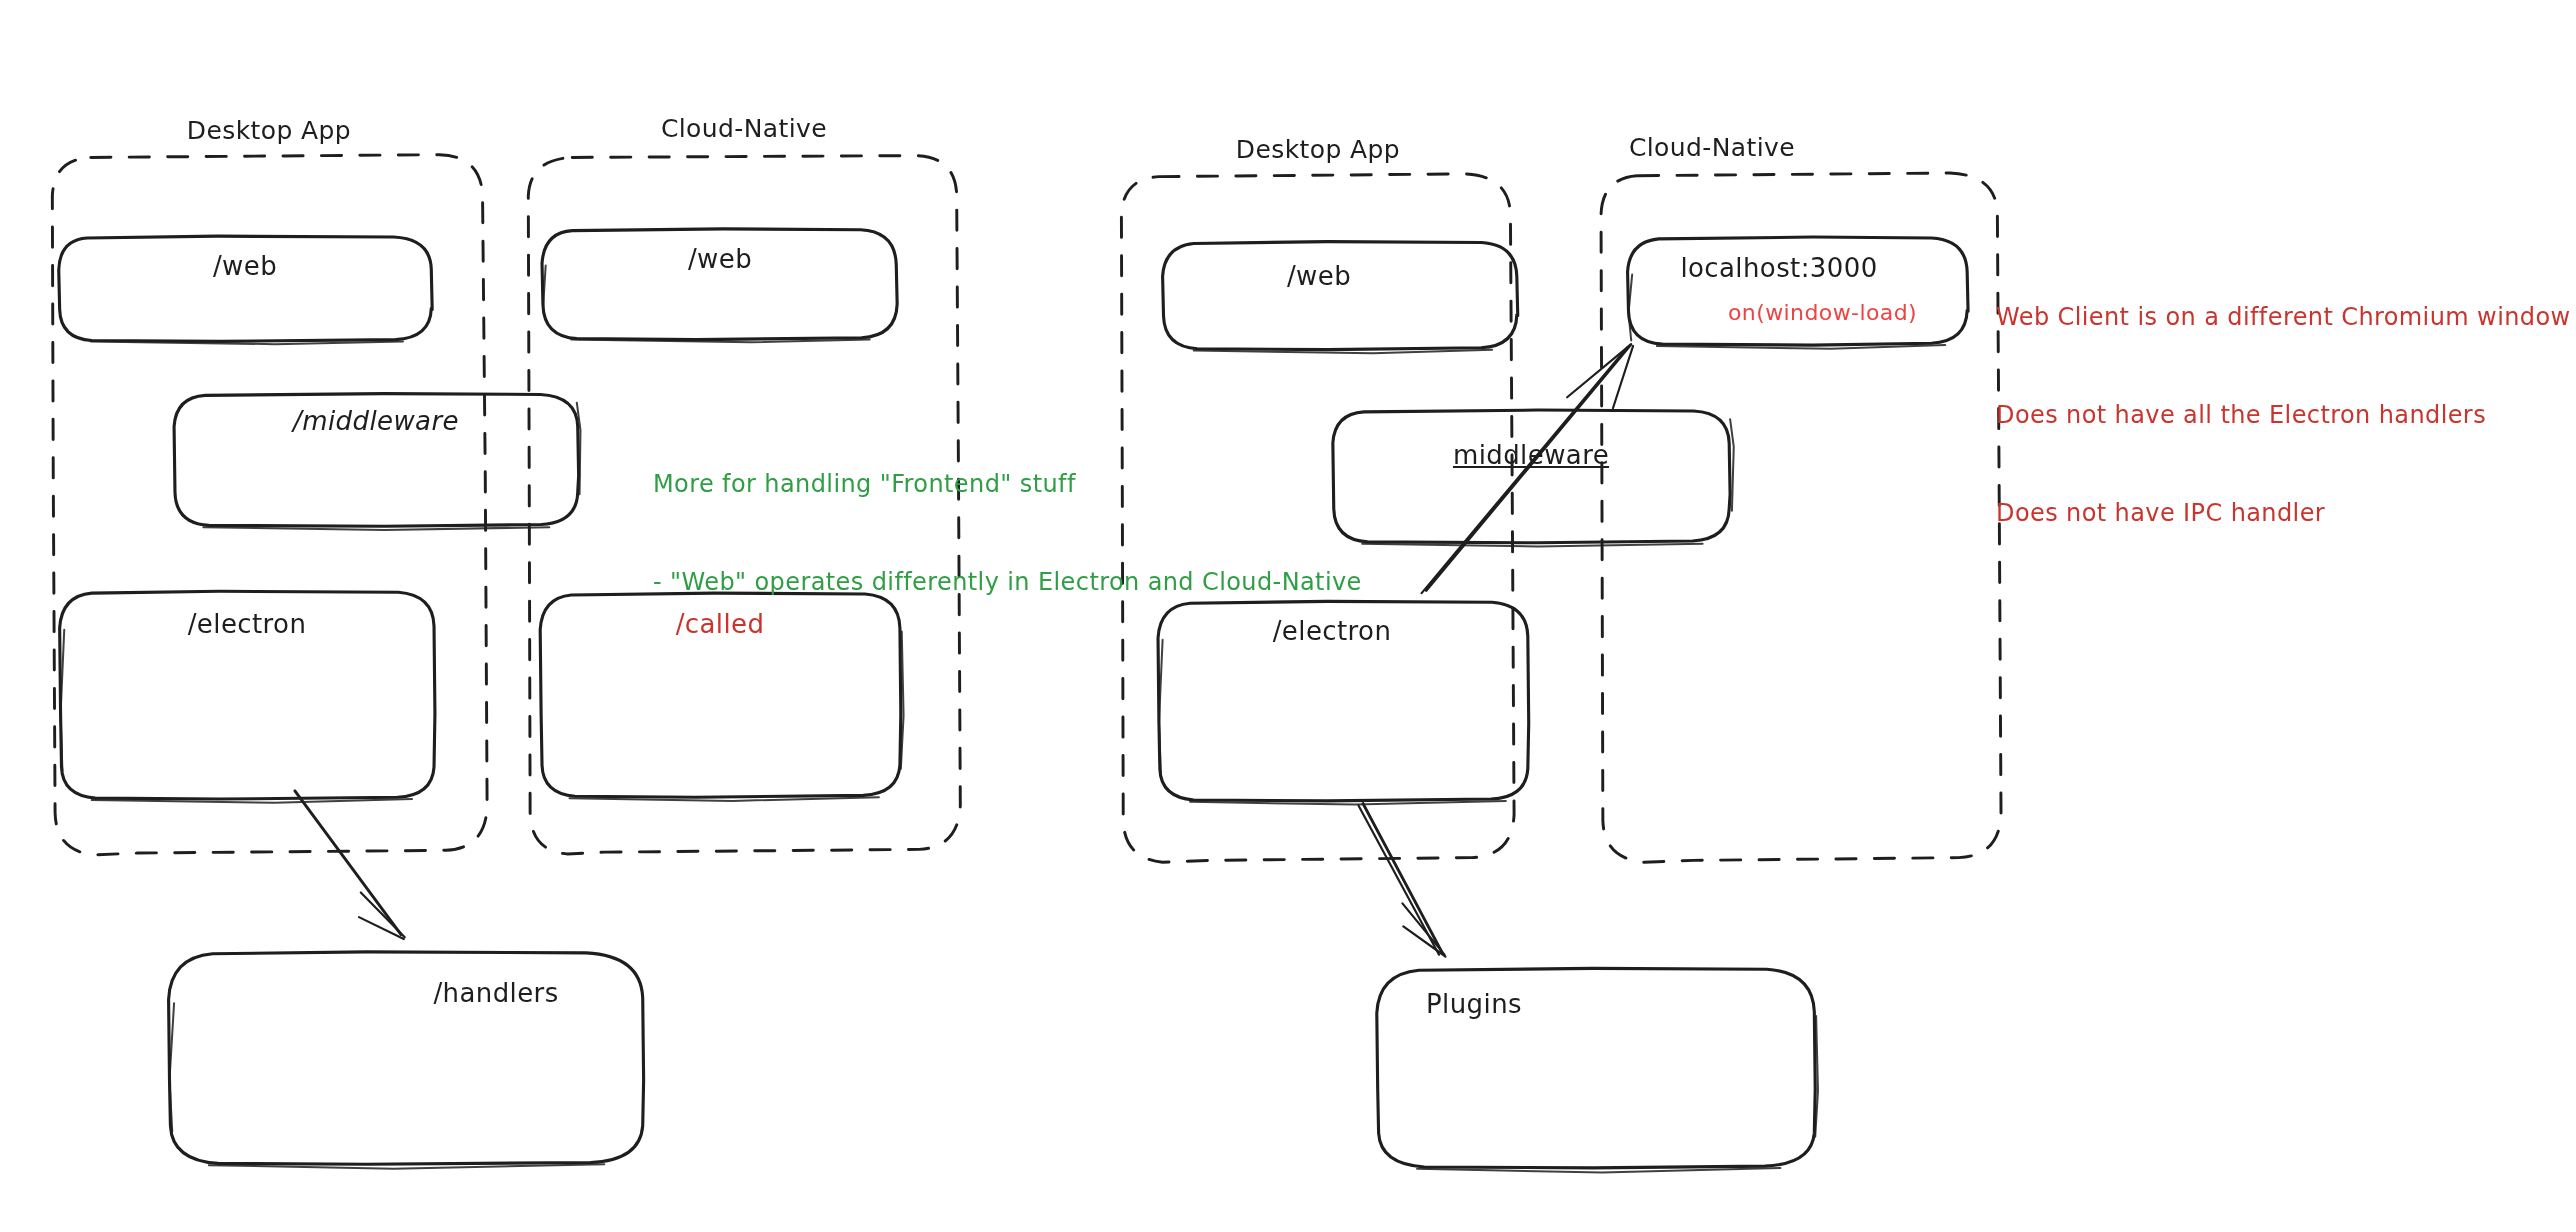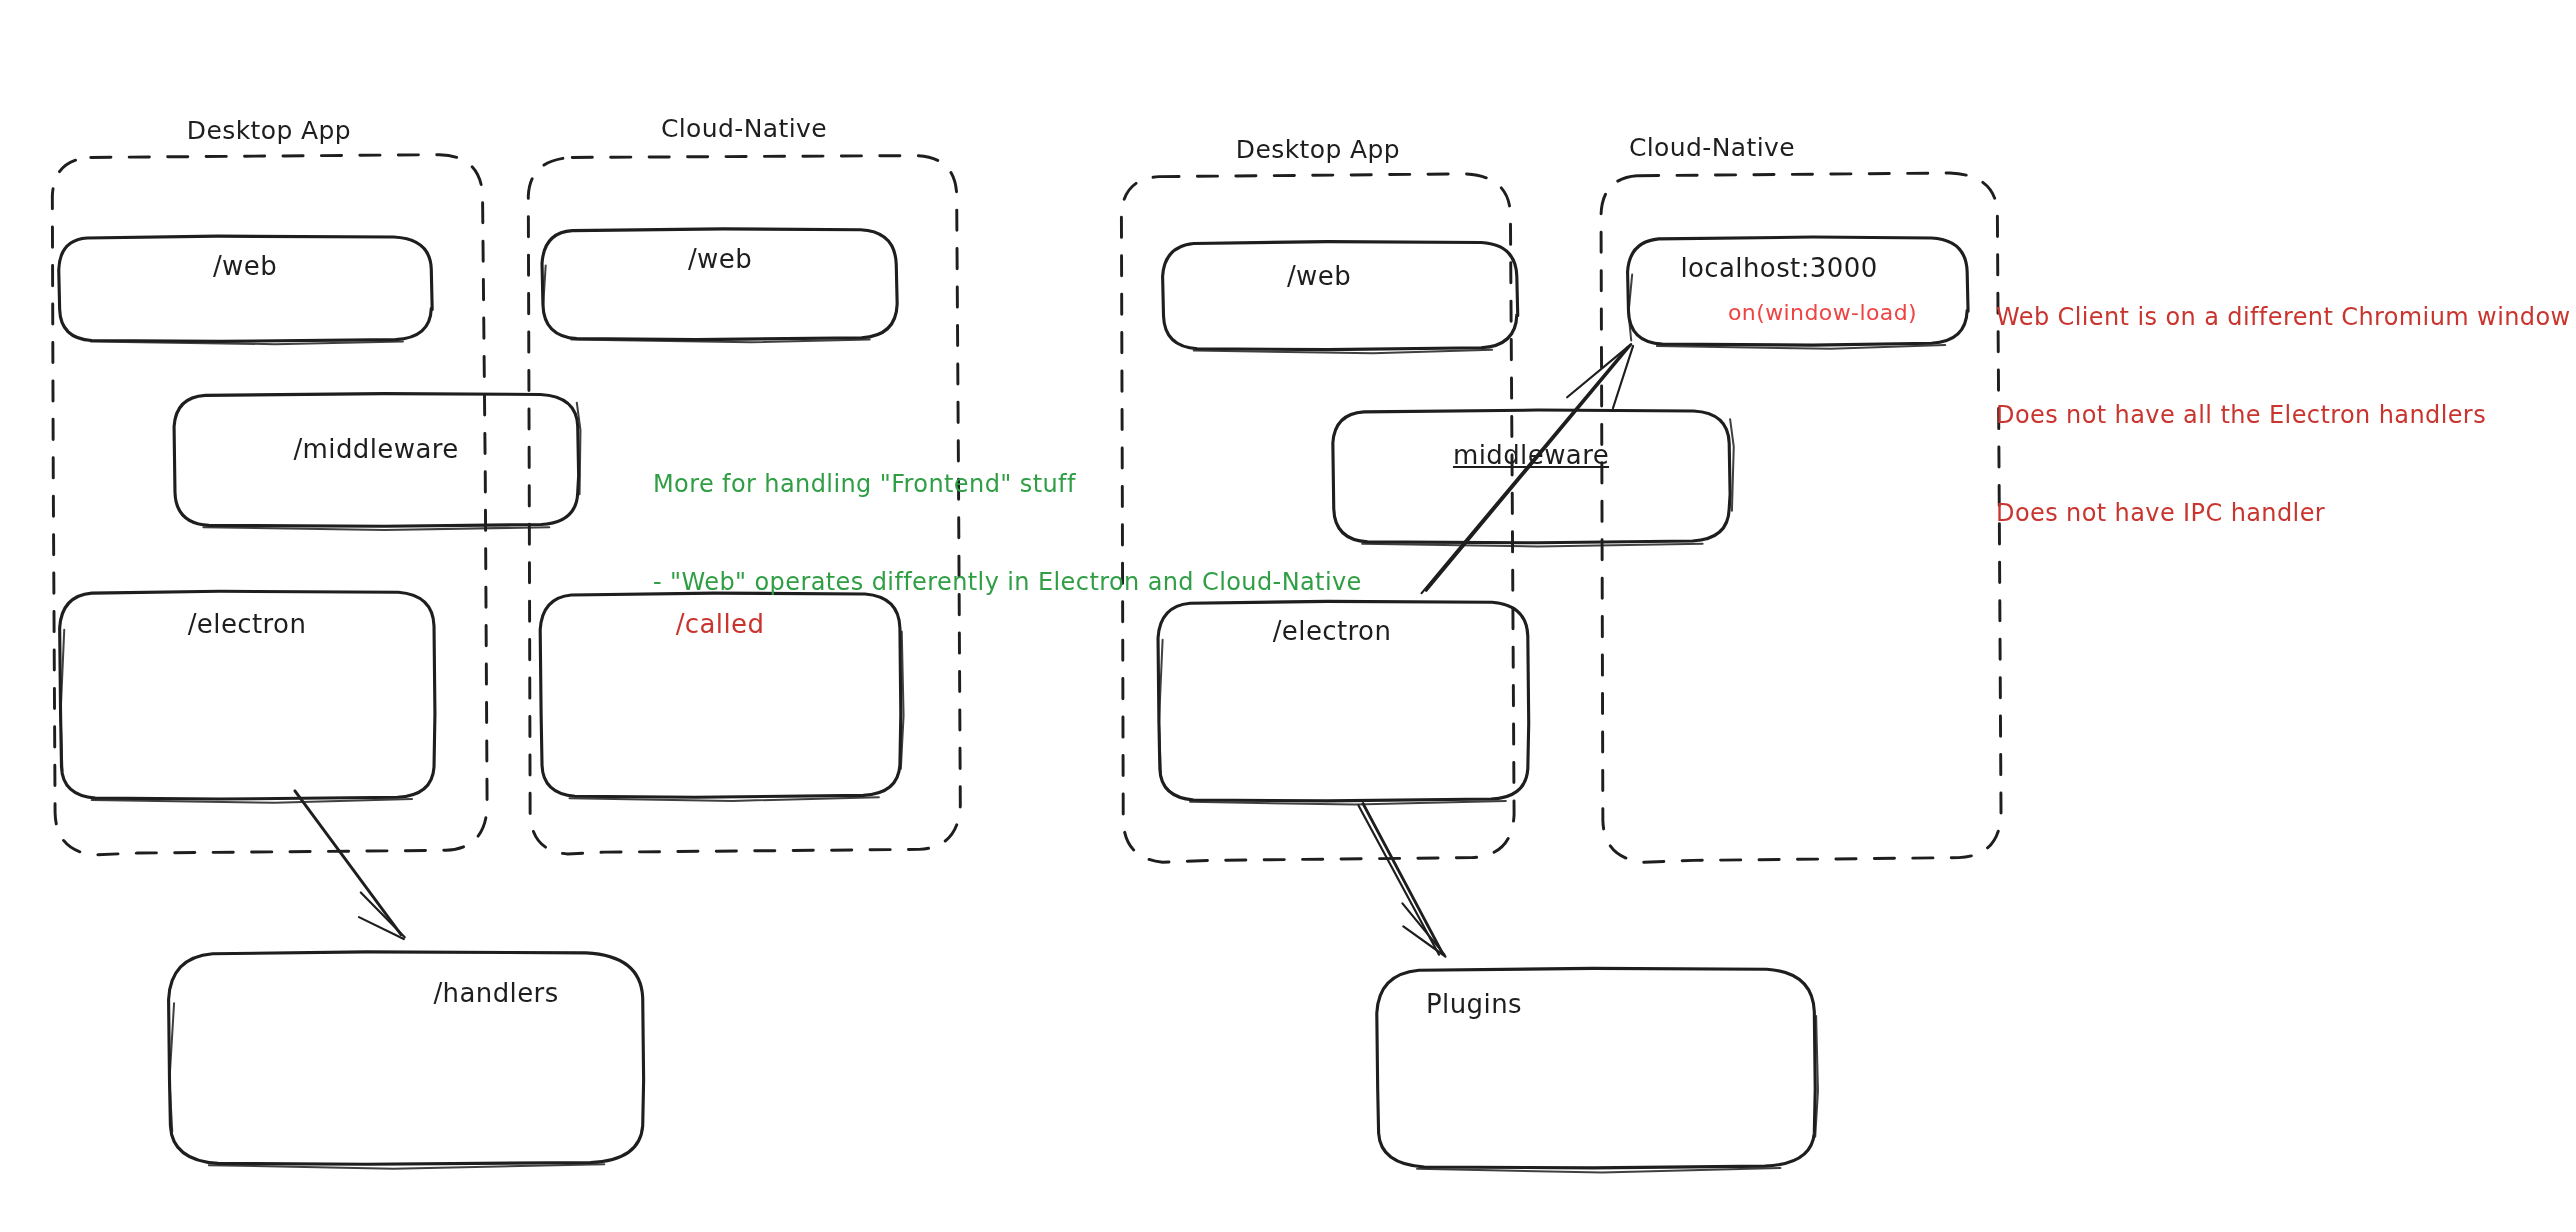--- a/index.html
+++ b/index.html
@@ -174,21 +174,21 @@
   </svg>
 
   <div class="lbl grp-title" style="left:269px; top:114px;">Desktop App</div>
 
   <div class="lbl grp-title" style="left:744px; top:112px;">Cloud-Native</div>
 
   <div class="lbl box-title" style="left:245px; top:249px;">/web</div>
 
   <div class="lbl box-title" style="left:720px; top:242px;">/web</div>
 
-  <div class="lbl box-title" style="left:376px; top:432px;">/middleware</div>
+  <div class="lbl box-title" style="left:376px; top:404px;font-style:italic;">/middleware</div>
 
   <div class="lbl box-title" style="left:247px; top:607px;">/electron</div>
 
   <div class="lbl box-title red-txt" style="left:720px; top:607px;">/called</div>
 
   <div class="lbl box-title" style="left:496px; top:976px;">/handlers</div>
 
   <div class="lbl note note-green" style="left:653px; top:403px;">
     <div>More for handling "Frontend" stuff</div>
     <div>- "Web" operates differently in Electron and Cloud-Native</div>

